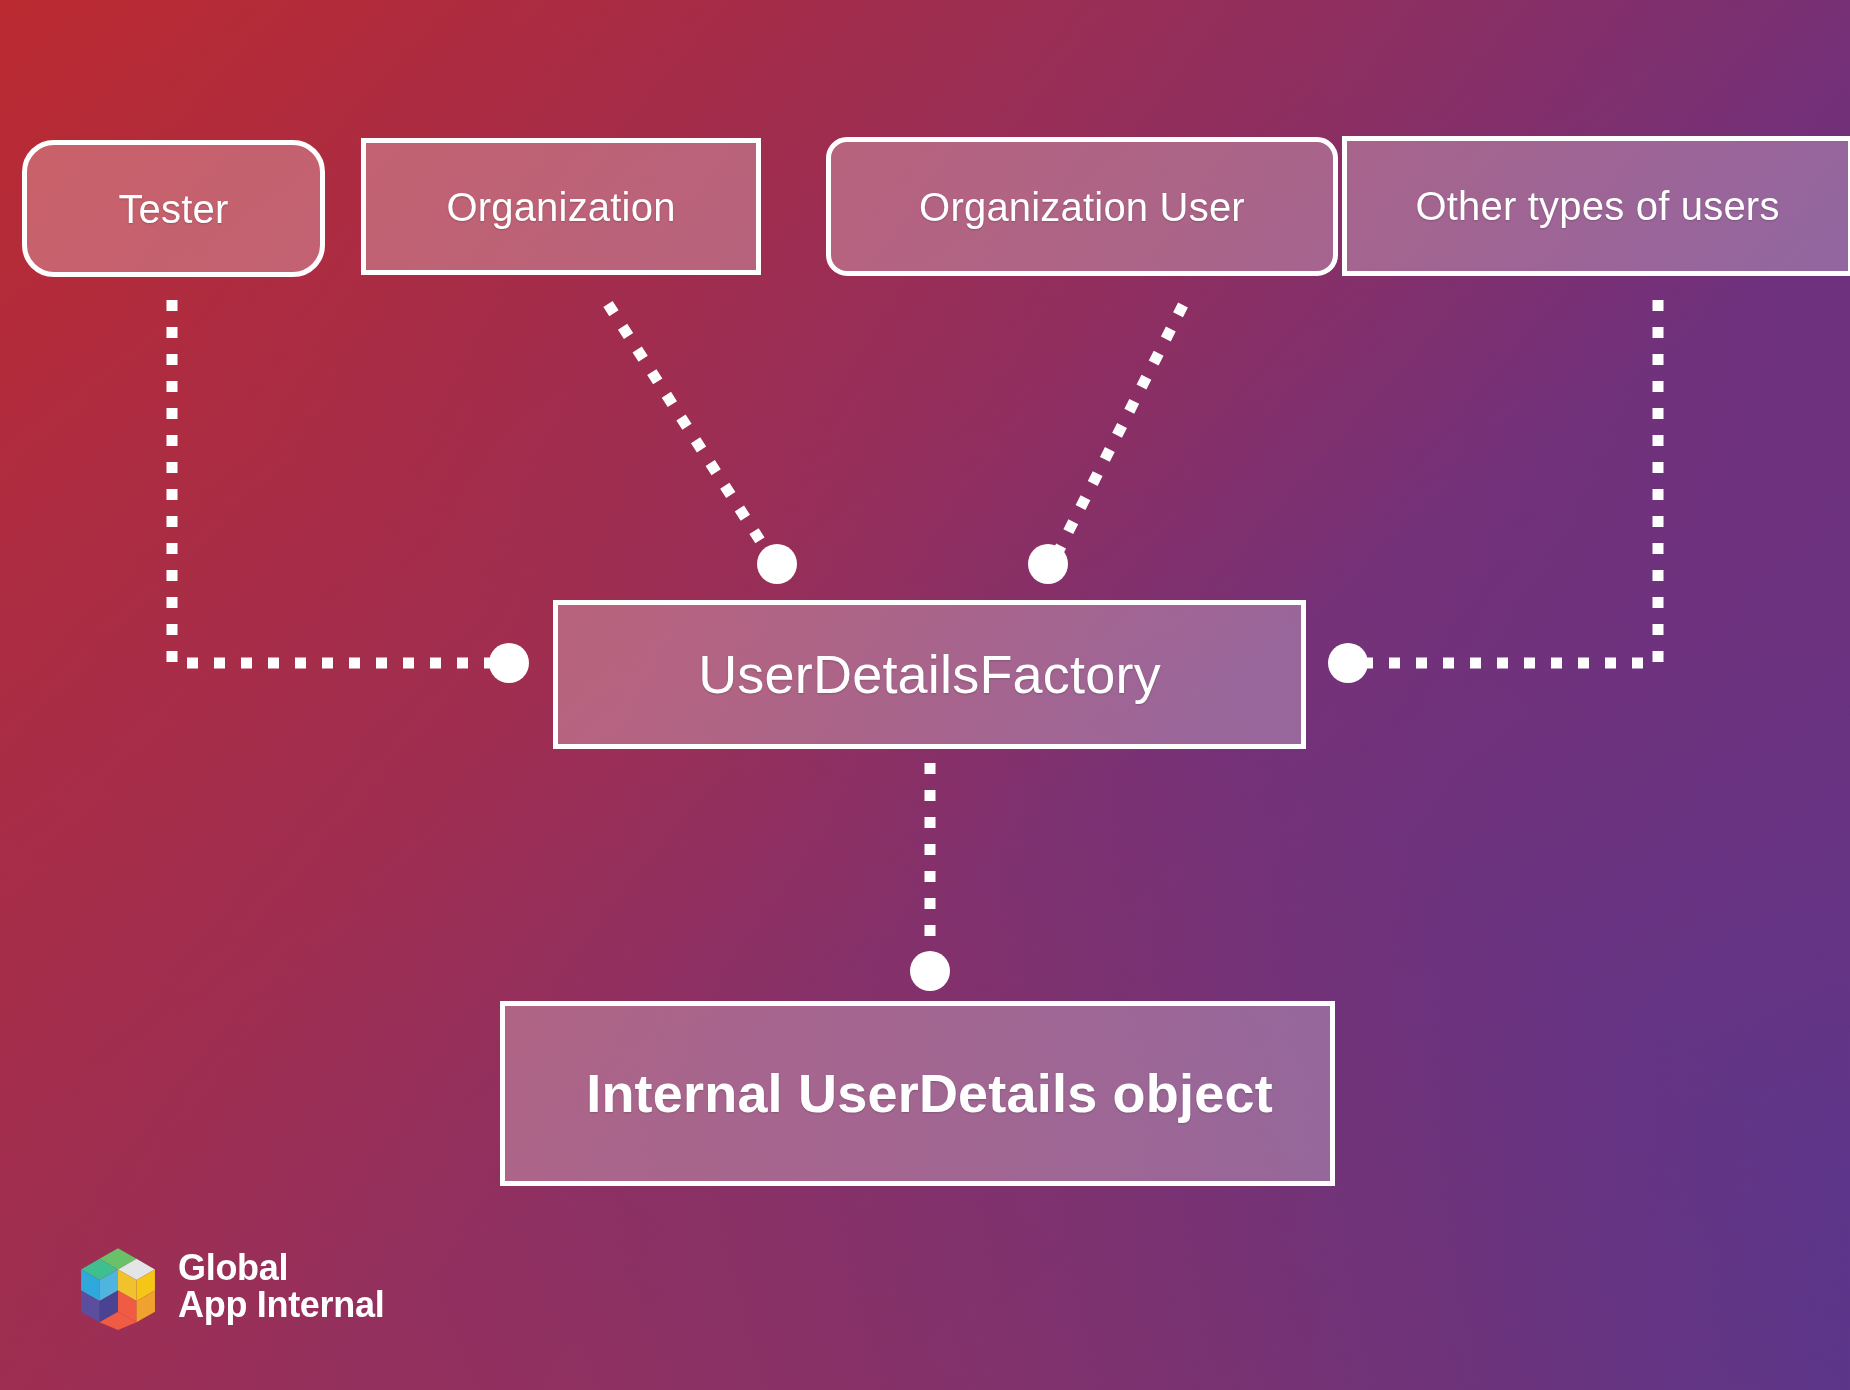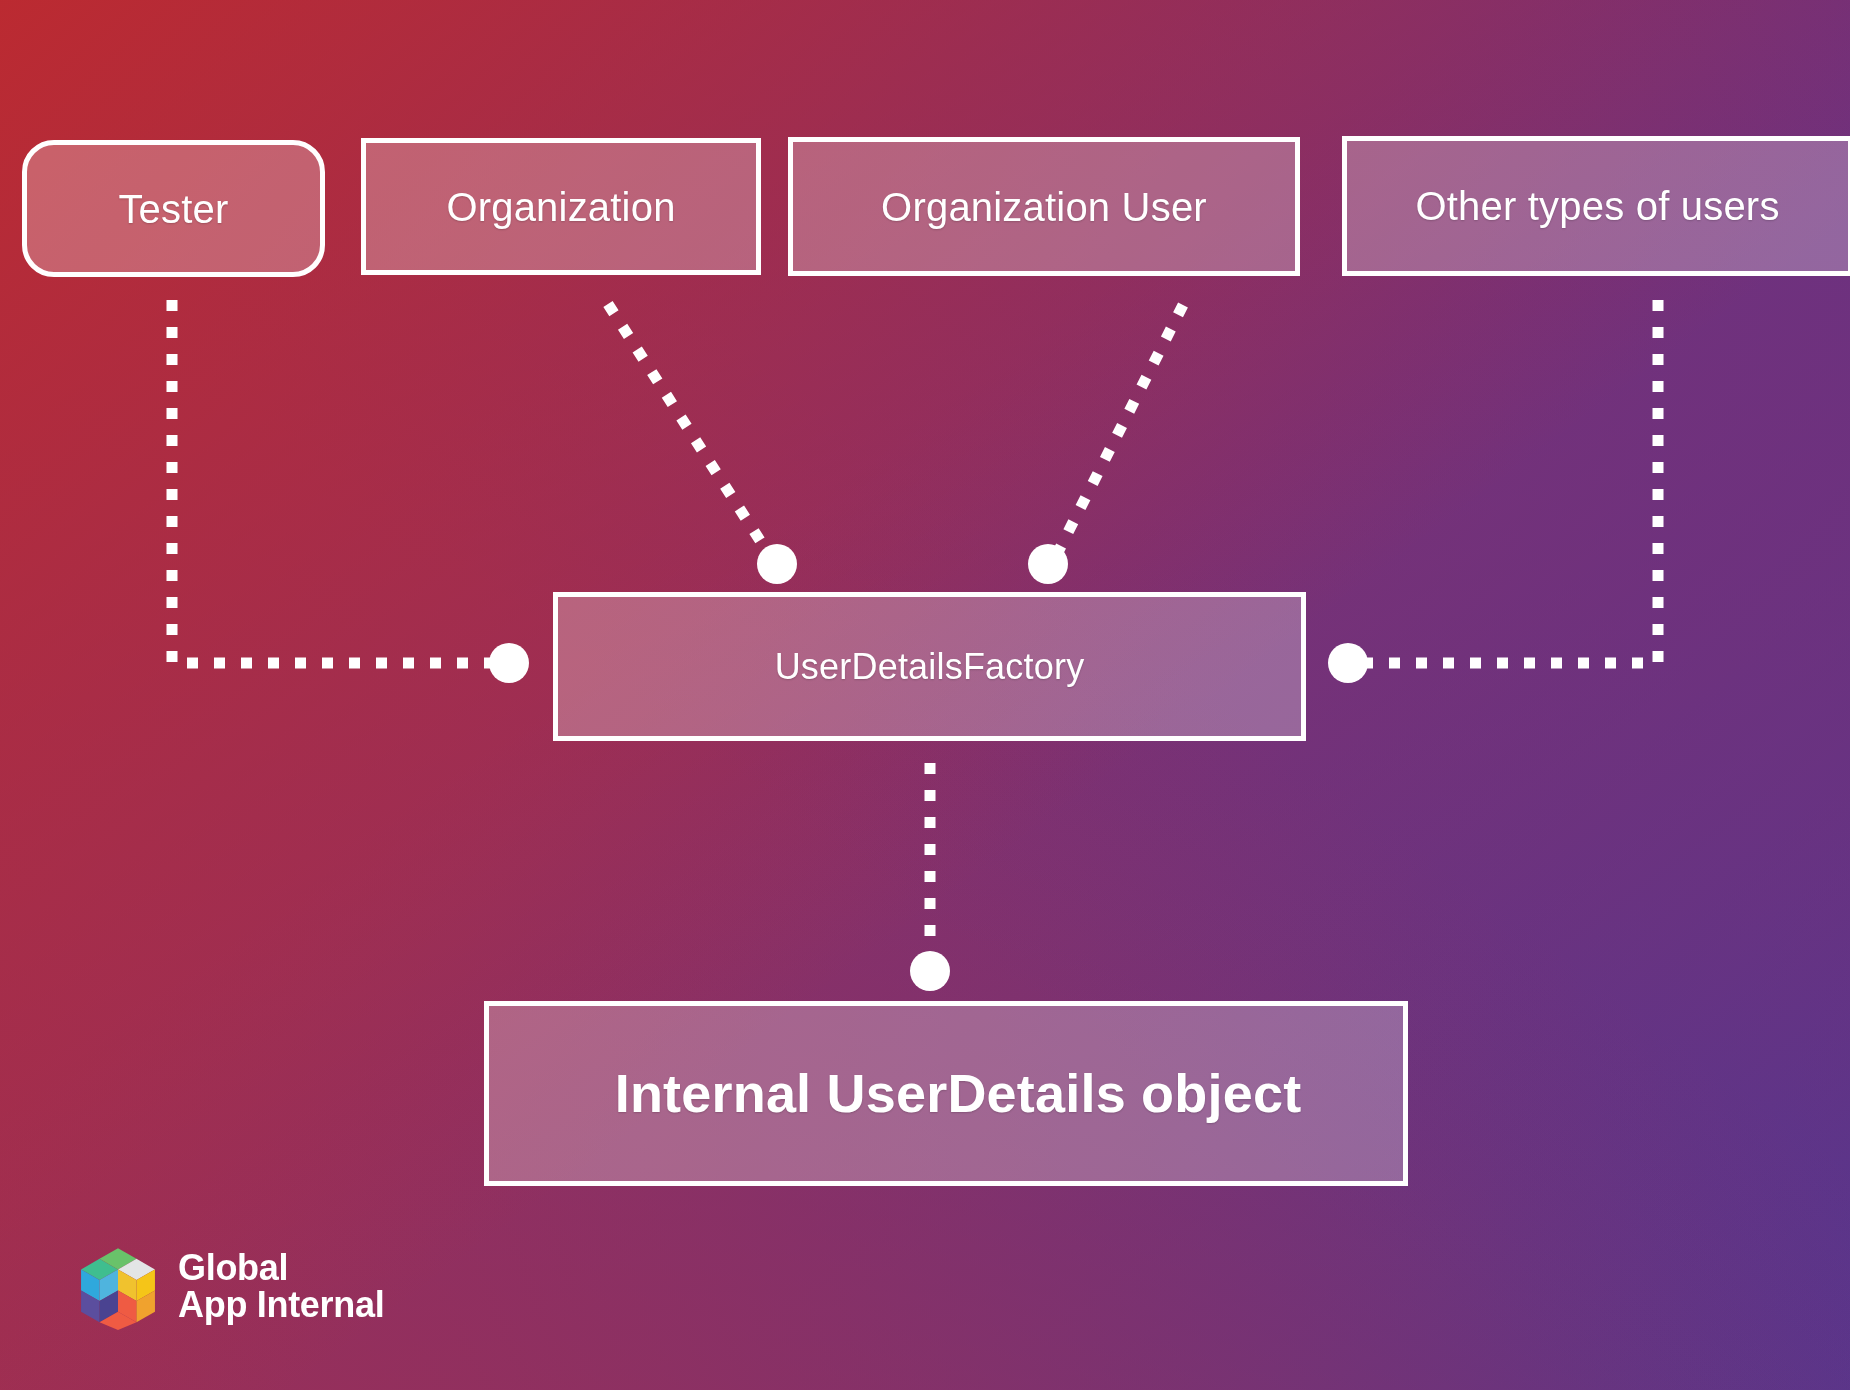--- a/index.html
+++ b/index.html
@@ -38,29 +38,29 @@
     display: flex;
     align-items: center;
     justify-content: center;
     text-align: center;
     line-height: 1.1;
     letter-spacing: 0.2px;
     text-shadow: 0 1px 2px rgba(0,0,0,0.18);
   }
 
   .node.top      { font-size: 40px; font-weight: 400; }
-  .node.factory  { font-size: 36px; font-weight: 400; }
+  .node.factory  { font-size: 54px; font-weight: 400; margin-top: 8px; }
   .node.internal { font-size: 54px; font-weight: 700; }
 
   #node-tester        { left: 22px;   top: 140px;  width: 303px; height: 137px; border-radius: 32px; }
   #node-organization  { left: 361px;  top: 138px;  width: 400px; height: 137px; }
-  #node-org-user      { left: 788px;  top: 137px;  width: 512px; height: 139px; }
+  #node-org-user      { left: 826px;  top: 137px;  width: 512px; height: 139px; border-radius: 21px; }
   #node-other-users   { left: 1330px; top: 136px;  width: 511px; height: 140px; margin-left: 12px; }
   #node-factory       { left: 553px;  top: 592px;  width: 753px; height: 149px; }
-  #node-internal      { left: 484px;  top: 1001px; width: 924px; height: 185px; padding-left: 24px; }
+  #node-internal      { left: 500px;  top: 1001px; width: 835px; height: 185px; padding-left: 24px; }
 
   
   #wires {
     position: absolute;
     left: 0; top: 0;
     width: 1850px; height: 1390px;
     pointer-events: none;
   }
 
   

